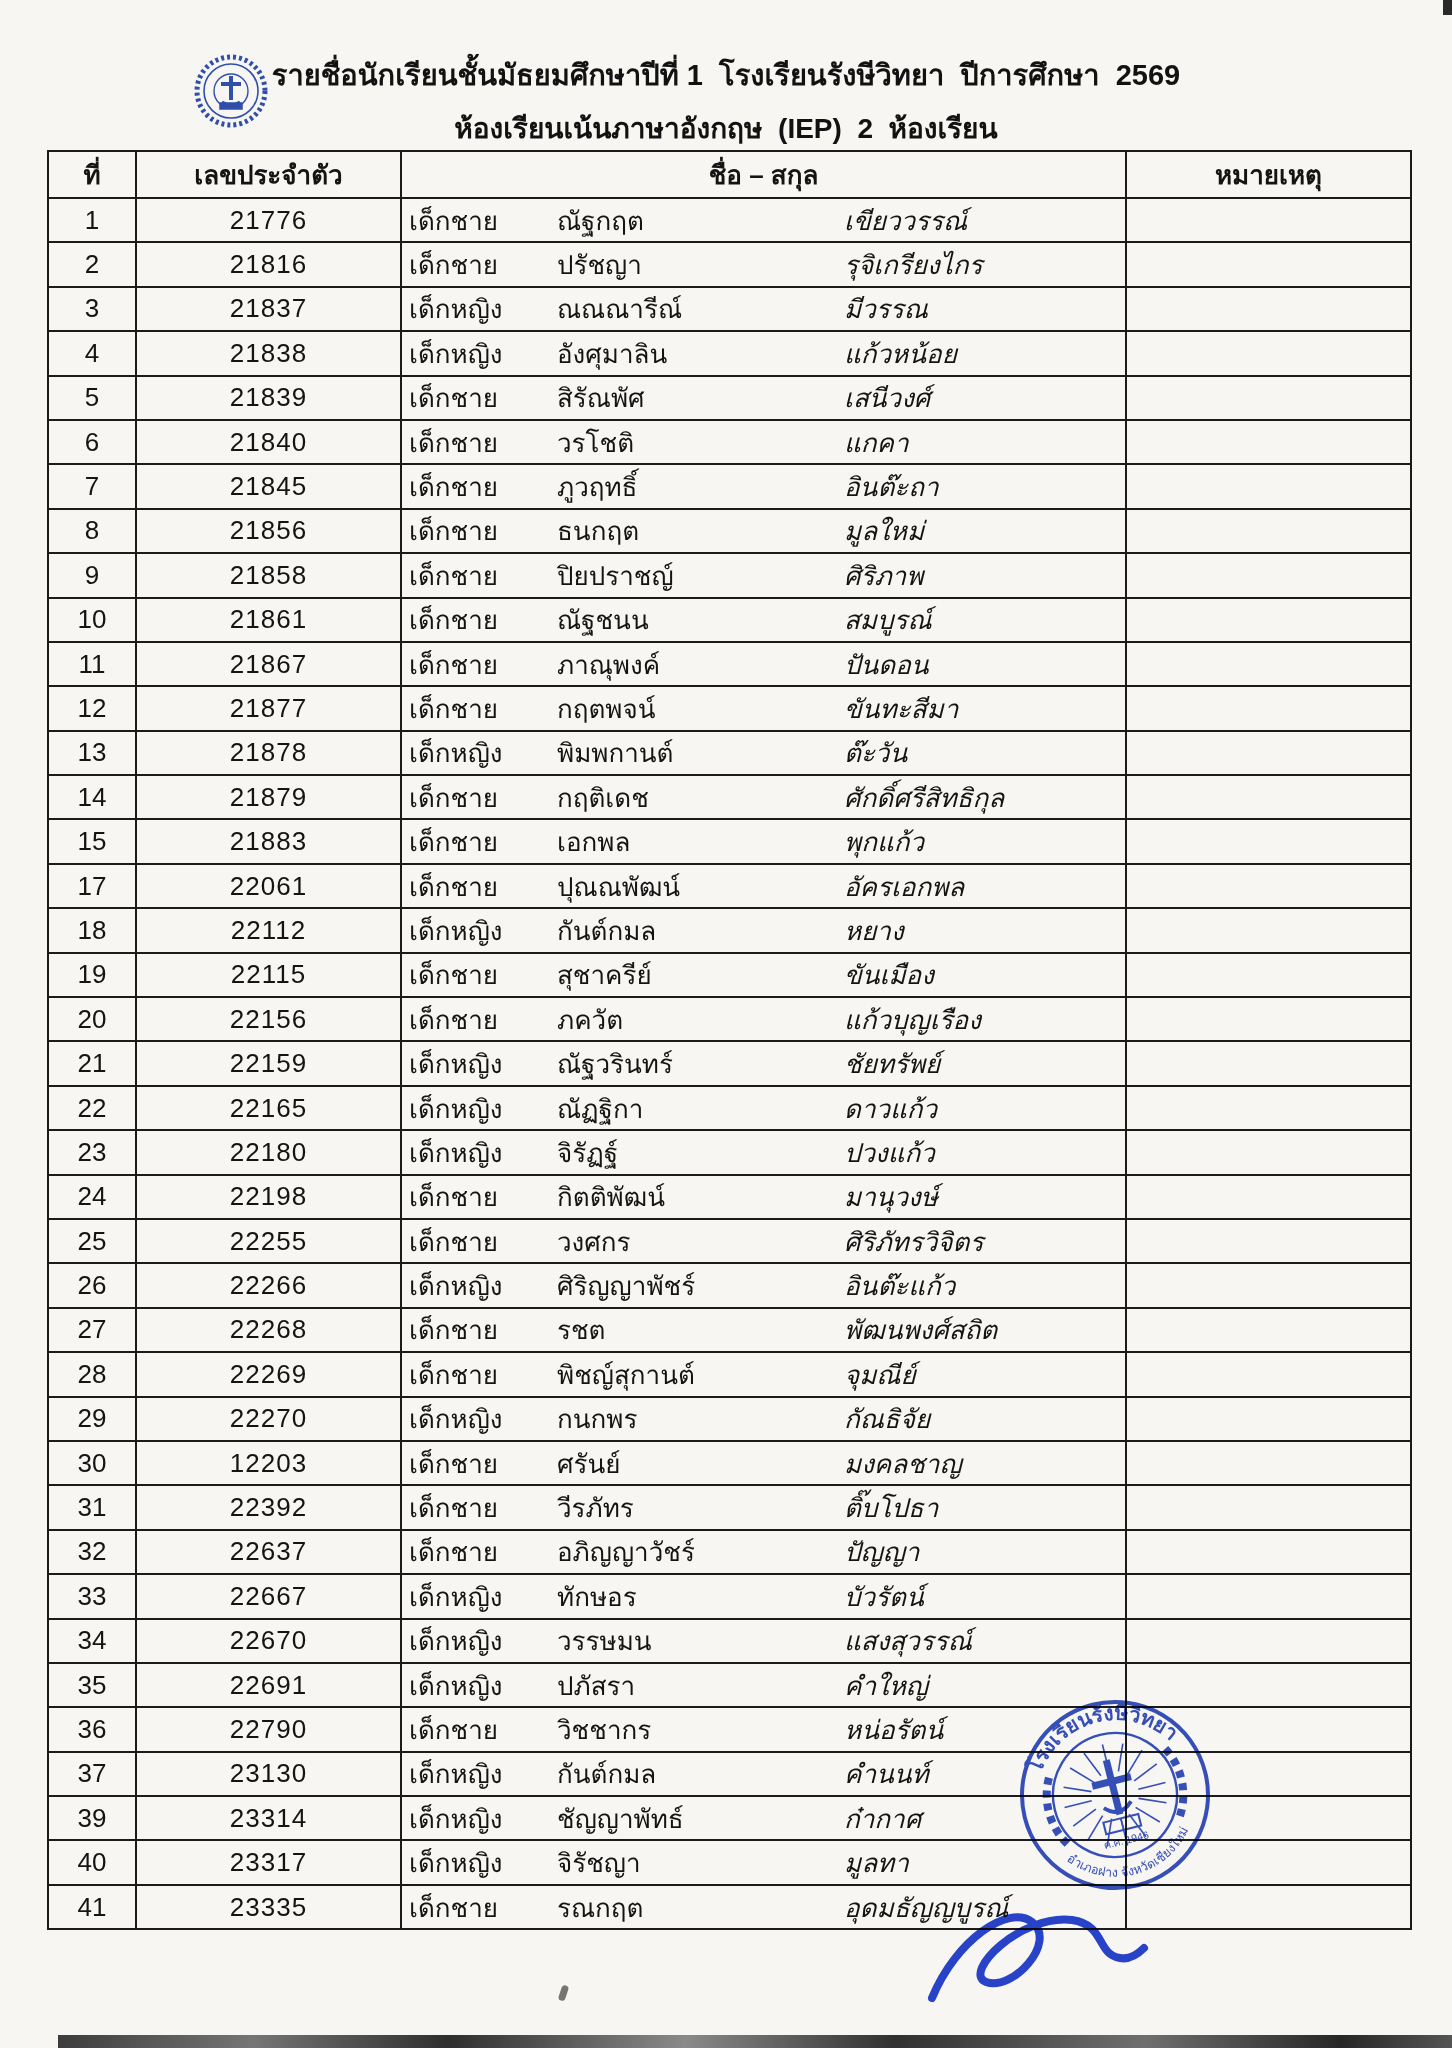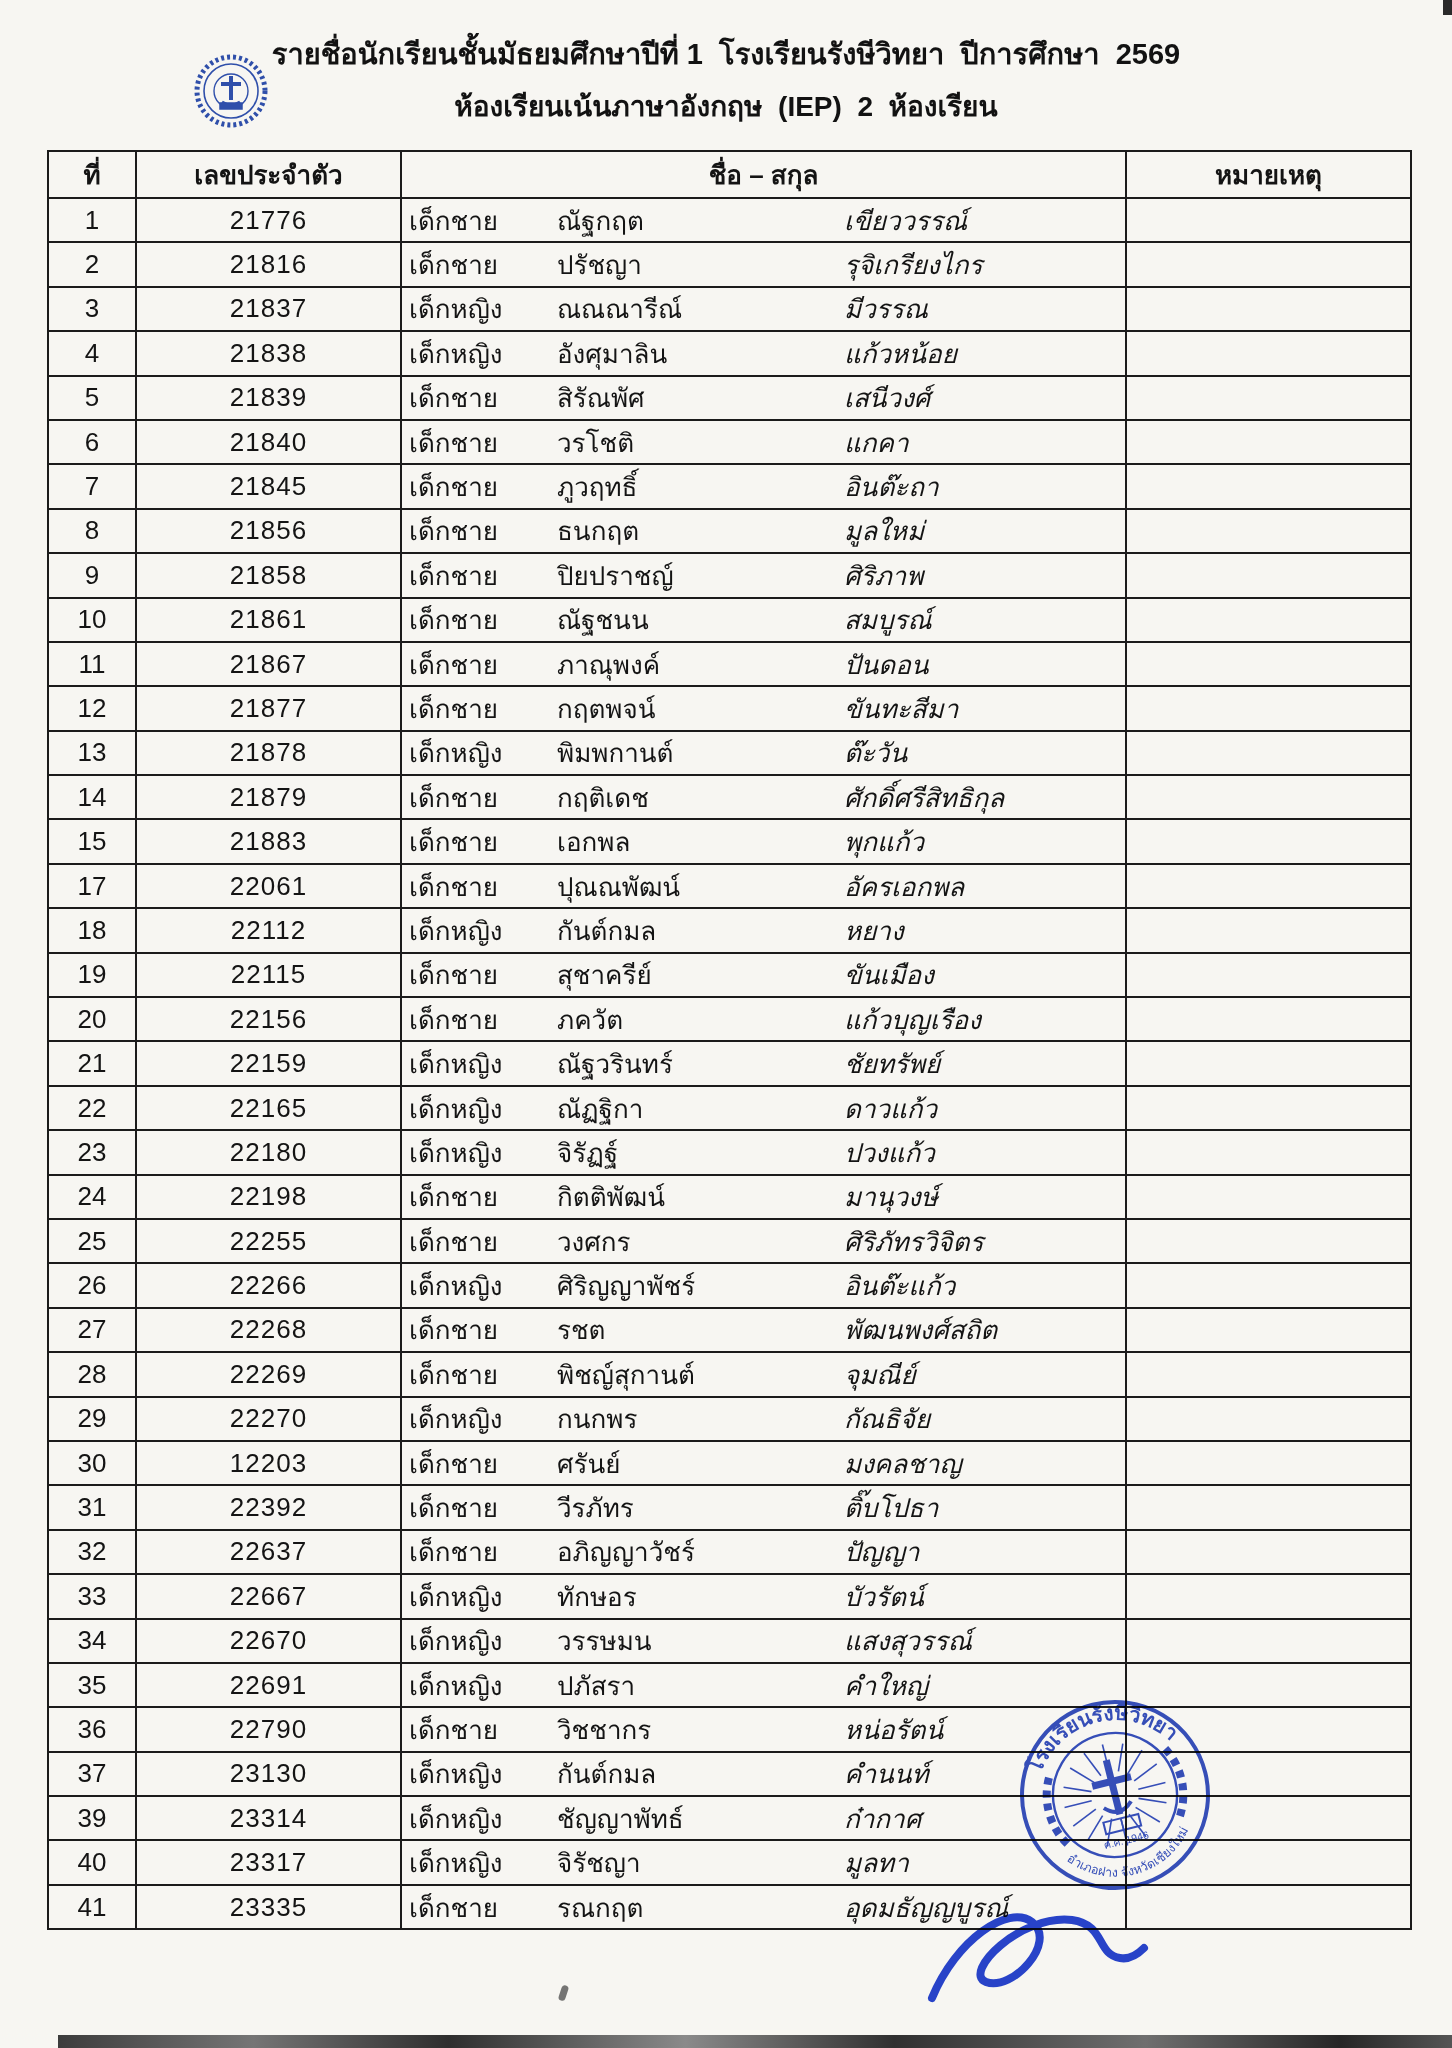--- a/index.html
+++ b/index.html
@@ -9,22 +9,22 @@
     background:#f7f6f2;
     overflow:hidden;
     font-family:"Liberation Sans","DejaVu Sans",sans-serif;
     color:#161616;
   }
   .title-line{
     position:absolute;left:0;width:100%;
     text-align:center;font-weight:bold;
     white-space:pre-wrap;color:#121212;
   }
-  .title-1{top:31px;font-size:29px;}
-  .title-2{top:84px;font-size:28px;}
+  .title-1{top:52px;font-size:29px;}
+  .title-2{top:106px;font-size:28px;}
   .logo-seal{position:absolute;left:193px;top:50px;}
   table.roster{
     position:absolute;left:47px;top:150px;
     width:1363px;border-collapse:collapse;table-layout:fixed;
   }
   table.roster th,table.roster td{
     border:2.5px solid #1b1b1b;
     padding:0;vertical-align:middle;
     font-size:26px;color:#141414;
     height:42.4px;overflow:hidden;

